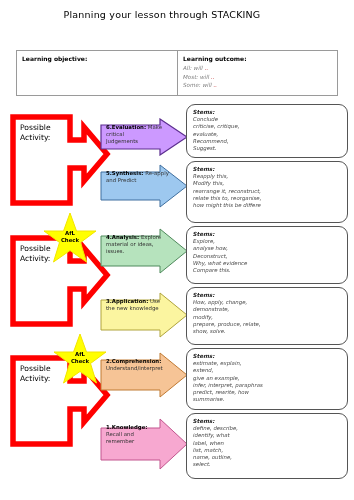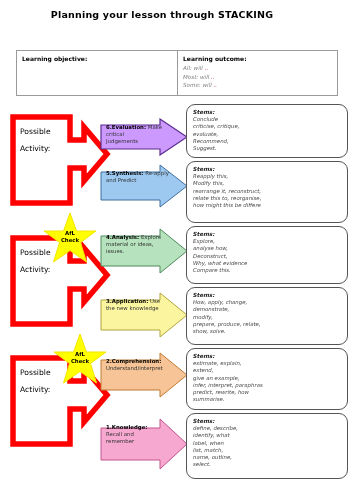--- a/index.html
+++ b/index.html
@@ -22,21 +22,21 @@
   }
 
   
   .title {
     position: absolute;
     top: 9px;
     left: 0;
     width: 324px;
     text-align: center;
     font-size: 9.5px;
-    font-weight: bold;
+    font-weight: normal;
     color: #000;
     letter-spacing: 0.2px;
   }
 
   
   .lbox {
     position: absolute;
     box-sizing: border-box;
     border: 1px solid #9a9a9a;
     background: #fff;
@@ -69,21 +69,21 @@
   #act-1 { left: 8px; top: 112px; }
   #act-2 { left: 8px; top: 233px; }
   #act-3 { left: 8px; top: 353px; }
   .activity svg { display: block; width: 104px; height: 96px; }
   .activity-label {
     position: absolute;
     left: 12px;
     top: 11px;
     font-size: 7.6px;
     color: #000;
-    line-height: 17px;
+    line-height: 10px;
     white-space: pre-line;
   }
 
   
   .star {
     position: absolute;
     width: 56px;
     height: 54px;
   }
   #star-1 { left: 42px; top: 212px; }

